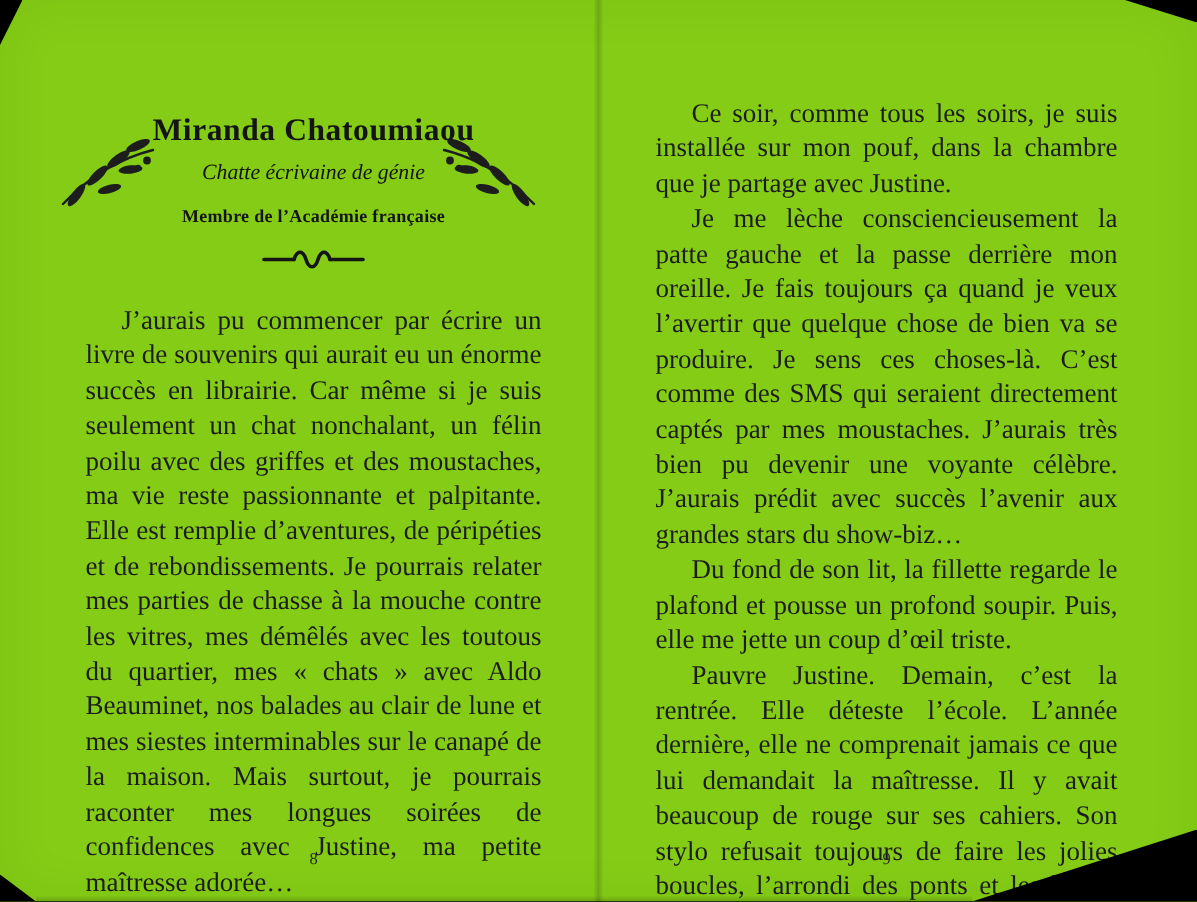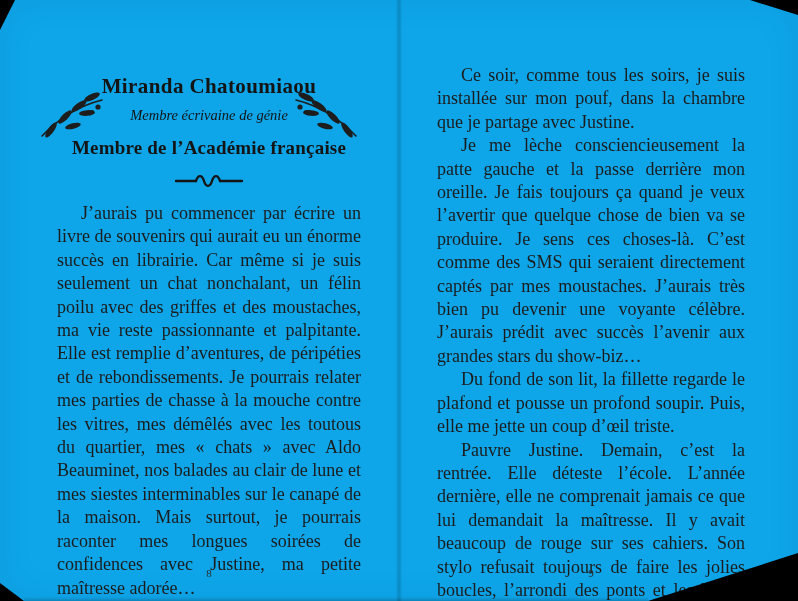--- a/index.html
+++ b/index.html
@@ -7,21 +7,21 @@
     position: relative;
     width: 798px;
     height: 601px;
     overflow: hidden;
     background: #000;
     font-family: "Liberation Serif", "DejaVu Serif", serif;
   }
   .page-spread {
     position: absolute;
     inset: 0;
-    background: #0ea5e9;
+    background: #84cc16;
     box-shadow: inset 0 0 40px rgba(0,0,0,0.05);
   }
   
   .corner { position: absolute; background: #000; }
   .corner.tl { top: 0; left: 0; width: 15px; height: 30px; clip-path: polygon(0 0, 100% 0, 0 100%); }
   .corner.tr { top: 0; right: 0; width: 48px; height: 15px; clip-path: polygon(0 0, 100% 0, 100% 100%); }
   .corner.bl { bottom: 0; left: 0; width: 24px; height: 18px; clip-path: polygon(0 0, 0 100%, 100% 100%); }
   .corner.br { bottom: 0; right: 0; width: 150px; height: 48px; clip-path: polygon(100% 0, 100% 100%, 0 100%); }
   .bottom-edge {
     position: absolute; bottom: 0; left: 24px; right: 150px; height: 4px;
@@ -37,21 +37,21 @@
     text-align: center; color: #141414;
   }
   .book-title {
     font-size: 21px; font-weight: 600; letter-spacing: 0.4px; margin: 0;
     line-height: 1.15;
   }
   .book-subtitle {
     font-style: italic; font-size: 14.5px; margin: 9px 0 0 0; line-height: 1.2;
   }
   .book-affiliation {
-    font-weight: bold; font-size: 19px; margin: 12px 0 0 0; line-height: 1.2;
+    font-weight: bold; font-size: 12px; margin: 12px 0 0 0; line-height: 1.2;
     letter-spacing: 0.2px;
   }
   .divider-wrap { margin-top: 14px; }
   .branch { position: absolute; top: 86px; width: 72px; height: 62px; }
   .branch.left  { left: 34px; }
   .branch.right { left: 292px; transform: scaleX(-1); }
   .branch svg, .divider-wrap svg { display: block; }
   .divider-wrap svg { margin: 0 auto; }
   
   .body-col { position: absolute; color: #1c1c1c; }
@@ -111,21 +111,21 @@
             <ellipse cx="39" cy="40" rx="8" ry="2.8" transform="rotate(-14 39 40)"></ellipse>
             <ellipse cx="17" cy="44" rx="9" ry="3" transform="rotate(-54 17 44)"></ellipse>
             <circle cx="64" cy="21" r="2.6"></circle>
             <circle cx="58" cy="26" r="2.1"></circle>
           </g>
         </svg>
       </span>
 
       <div class="title-block">
         <h1 class="book-title">Miranda Chatoumiaou</h1>
-        <p class="book-subtitle">Membre écrivaine de génie</p>
+        <p class="book-subtitle">Chatte écrivaine de génie</p>
         <p class="book-affiliation">Membre de l’Académie française</p>
         <div class="divider-wrap">
           <svg width="72" height="16" viewBox="0 0 72 16" xmlns="http://www.w3.org/2000/svg">
             <g fill="none" stroke="#151515" stroke-width="2.4" stroke-linecap="round">
               <path d="M3,8 H23"></path>
               <path d="M23,8 C25,1.5 29,1.5 31,8 C33,14.5 37,14.5 39,8 C41,1.5 45,1.5 47,8"></path>
               <path d="M47,8 H69"></path>
             </g>
           </svg>
         </div>

